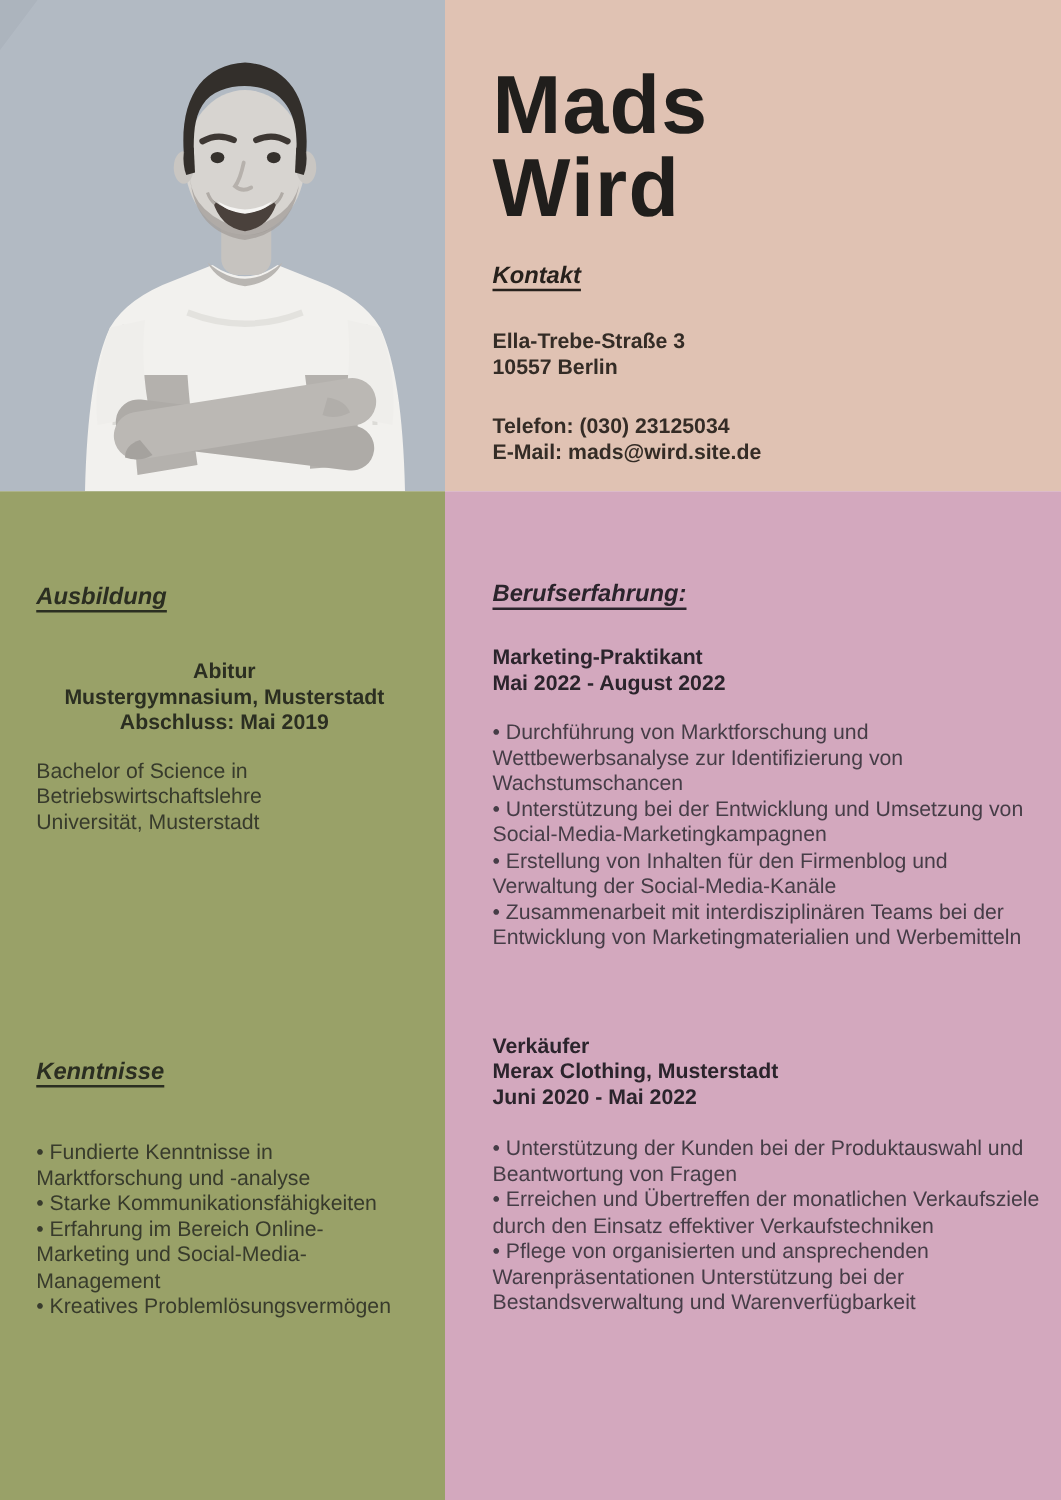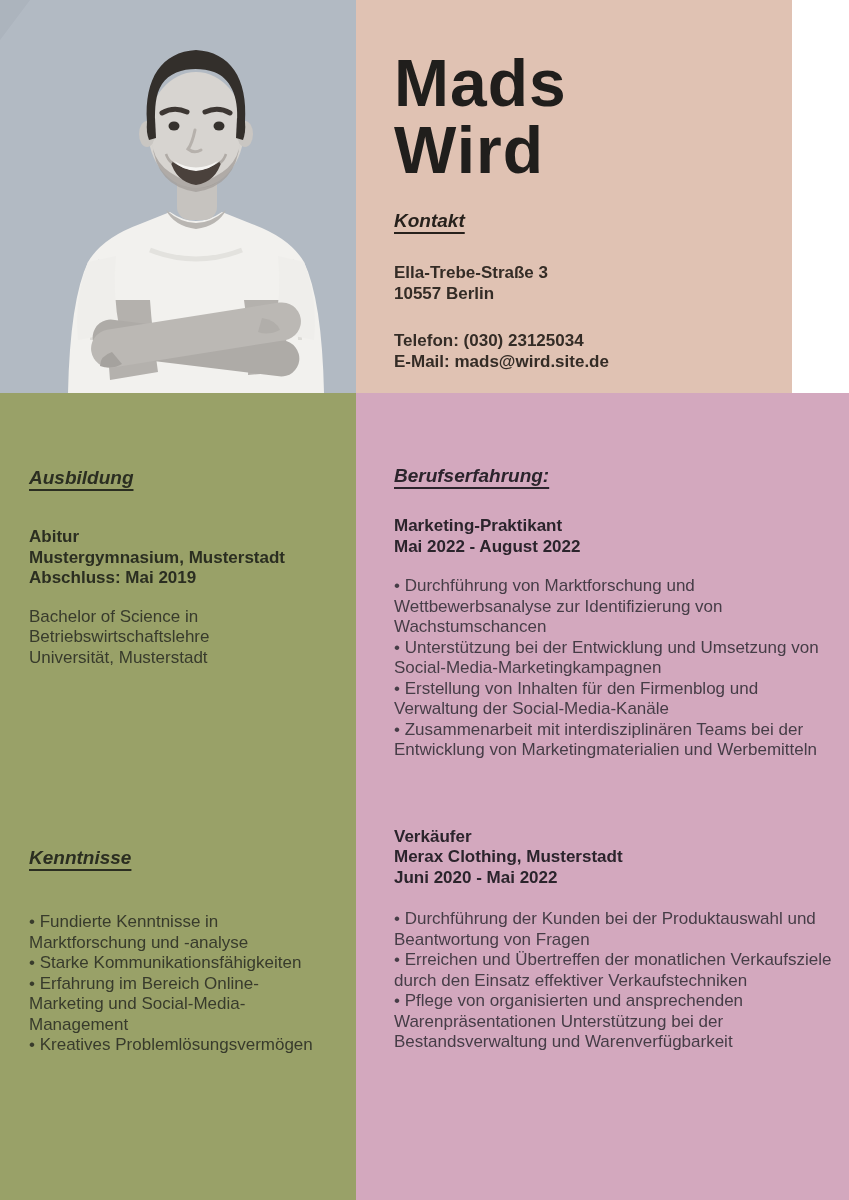--- a/index.html
+++ b/index.html
@@ -14,21 +14,21 @@
     --pink-bold:#2b242c;
     --pink-body:#463d47;
   }
   html,body{margin:0;padding:0;background:#ffffff;}
   .page{
     position:relative;width:849px;height:1200px;overflow:hidden;
     font-family:"Liberation Sans", sans-serif;
   }
   .quad{position:absolute;box-sizing:border-box;}
   .q-tl{left:0;top:0;width:356px;height:393px;background:var(--photo-bg);}
-  .q-tr{left:356px;top:0;width:436px;height:393px;background:var(--tr-bg);padding:0 16px 0 38px;}
+  .q-tr{left:356px;top:0;width:493px;height:393px;background:var(--tr-bg);padding:0 16px 0 38px;}
   .q-bl{left:0;top:393px;width:356px;height:807px;background:var(--bl-bg);padding:0 26px 0 29px;}
   .q-br{left:356px;top:393px;width:501px;height:807px;background:var(--br-bg);padding:0 14px 0 38px;}
 
   .portrait{display:block;width:356px;height:393px;}
 
   .name{
     margin:0;margin-top:50px;
     font-size:66px;line-height:67px;font-weight:700;letter-spacing:1px;
     color:var(--ink);
   }
@@ -42,21 +42,21 @@
   .q-br .sec-heading{margin-top:71px;color:var(--pink-bold);}
   .q-bl .sec-heading.skills-h{margin-top:178px;}
 
   .txt{font-size:17px;line-height:20.5px;}
   .b{font-weight:700;}
 
   .contact-block{color:var(--contact-ink);}
   .addr{margin-top:30px;}
   .phone{margin-top:27px;}
 
-  .edu-entry1{margin-top:37px;color:var(--green-bold);}
+  .edu-entry1{margin-top:37px;color:var(--green-bold);text-align:center;}
   .edu-entry2{margin-top:18px;color:var(--green-body);}
   .skills-list{margin-top:42px;color:var(--green-body);}
 
   .job-title1{margin-top:28px;color:var(--pink-bold);}
   .job-bullets1{margin-top:19px;color:var(--pink-body);}
   .job-title2{margin-top:66px;color:var(--pink-bold);}
   .job-bullets2{margin-top:21px;color:var(--pink-body);}
 
   .bullet{margin:0;}
   .line{margin:0;}
@@ -184,20 +184,20 @@
       </div>
     </div>
 
     <div>
       <div class="txt b job-title2">
         <p class="line">Verkäufer</p>
         <p class="line">Merax Clothing, Musterstadt</p>
         <p class="line">Juni 2020 - Mai 2022</p>
       </div>
       <div class="txt job-bullets2">
-        <p class="bullet"><span>•</span> <span>Durchführung der Kunden bei der Produktauswahl und Beantwortung von Fragen</span></p>
+        <p class="bullet"><span>•</span> <span>Unterstützung der Kunden bei der Produktauswahl und Beantwortung von Fragen</span></p>
         <p class="bullet"><span>•</span> <span>Erreichen und Übertreffen der monatlichen Verkaufsziele durch den Einsatz effektiver Verkaufstechniken</span></p>
         <p class="bullet"><span>•</span> <span>Pflege von organisierten und ansprechenden Warenpräsentationen Unterstützung bei der Bestandsverwaltung und Warenverfügbarkeit</span></p>
       </div>
     </div>
   </div>
 
 </div>
 
 </body></html>

